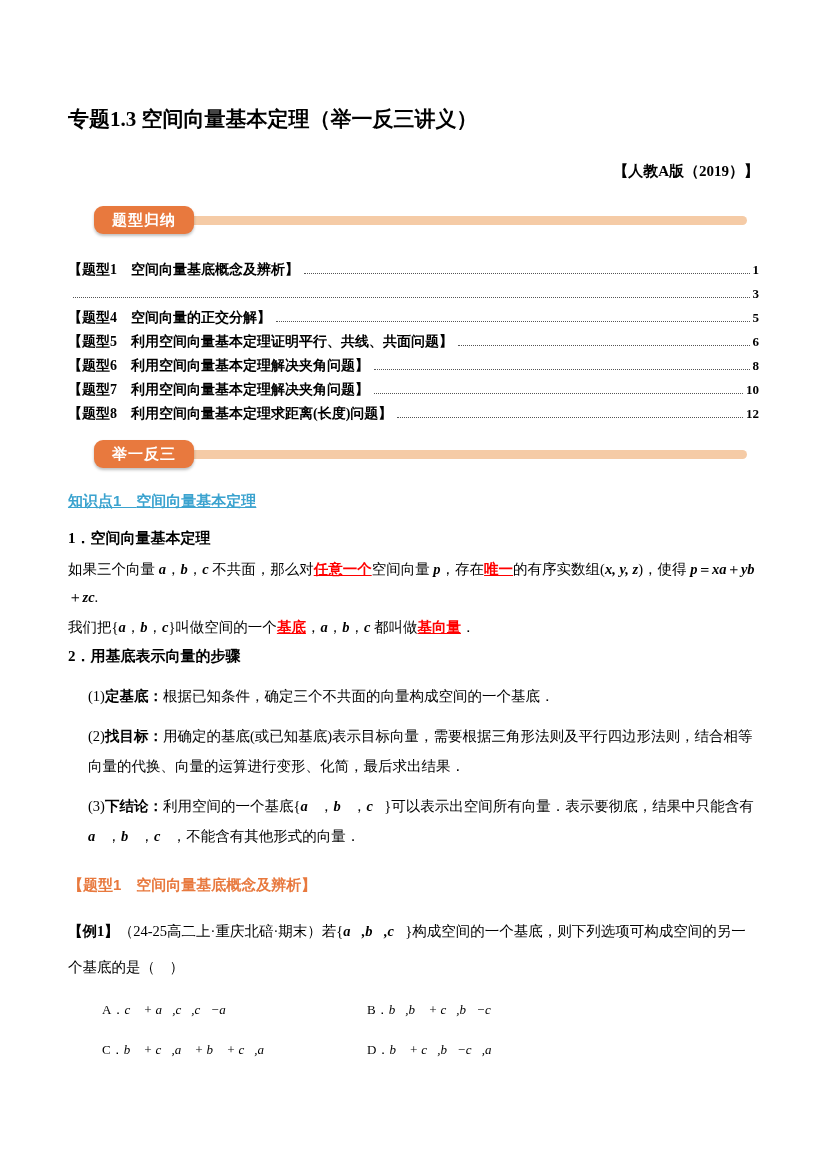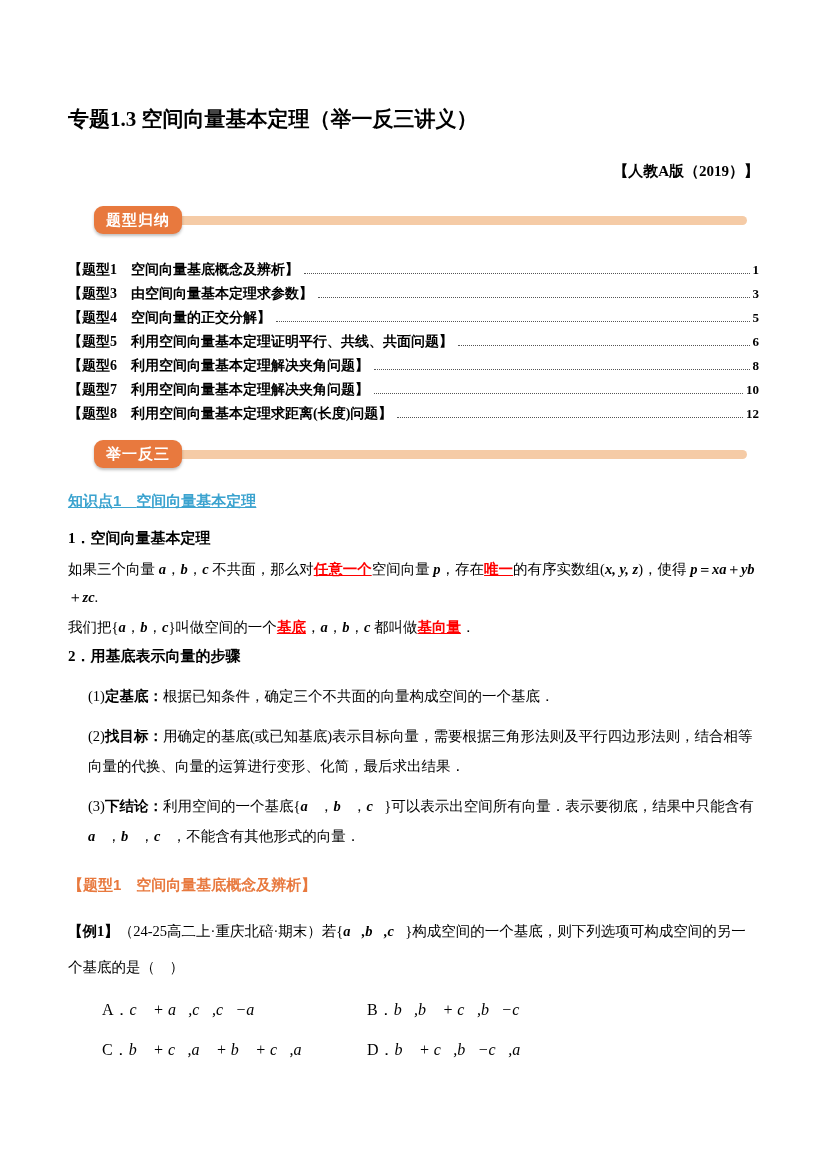--- a/index.html
+++ b/index.html
@@ -31,21 +31,21 @@
   .badge-row.second{margin-top:14px;}
   .badge-bar{
     position:absolute;left:36px;right:12px;top:10px;height:9px;
     background:var(--orange-light);border-radius:5px;
   }
   .badge{
     position:absolute;left:26px;top:0;
     background:var(--orange);color:#fff;
     font-family:"Liberation Sans","DejaVu Sans",sans-serif;
     font-weight:bold;font-size:15px;line-height:28px;
-    padding:0 12px;border-radius:9px;
+    padding:0 18px;border-radius:9px;
     box-shadow:0 2px 3px rgba(0,0,0,0.25);
     letter-spacing:1px;
   }
   .toc{margin-top:24px;}
   .toc-row{
     display:flex;align-items:baseline;
     font-size:14px;font-weight:bold;line-height:24px;
   }
   .toc-label{white-space:nowrap;}
   .toc-leader{
@@ -69,21 +69,21 @@
   .sg-v{font-style:italic;font-weight:bold;}
   .sg-b{font-weight:bold;}
   .topic-heading{
     margin-top:22px;color:var(--orange);font-weight:bold;font-size:15px;
     font-family:"Liberation Sans","DejaVu Sans",sans-serif;line-height:24px;
   }
   .example-stem{margin-top:16px;font-size:14.5px;line-height:36px;}
   .options{
     display:grid;grid-template-columns:265px 1fr;
     padding-left:34px;margin-top:12px;row-gap:14px;
-    font-size:16px;line-height:26px;
+    font-size:13px;line-height:26px;
   }
   .opt-label{font-style:normal;}
   .opt-expr{font-style:italic;}
 </style>
 </head>
 <body>
 
 <div class="page">
 
   <h1 class="title">专题1.3 空间向量基本定理（举一反三讲义）</h1>
@@ -94,21 +94,20 @@
     <div class="badge">题型归纳</div>
   </div>
 
   <div class="toc">
     <div class="toc-row">
       <span class="toc-label">【题型1　空间向量基底概念及辨析】</span>
       <span class="toc-leader"></span>
       <span class="toc-page">1</span>
     </div>
     <div class="toc-row">
-      <span class="toc-label">【题型3　由空间向量基本定理求参数】</span>
       <span class="toc-leader"></span>
       <span class="toc-page">3</span>
     </div>
     <div class="toc-row">
       <span class="toc-label">【题型4　空间向量的正交分解】</span>
       <span class="toc-leader"></span>
       <span class="toc-page">5</span>
     </div>
     <div class="toc-row">
       <span class="toc-label">【题型5　利用空间向量基本定理证明平行、共线、共面问题】</span>

